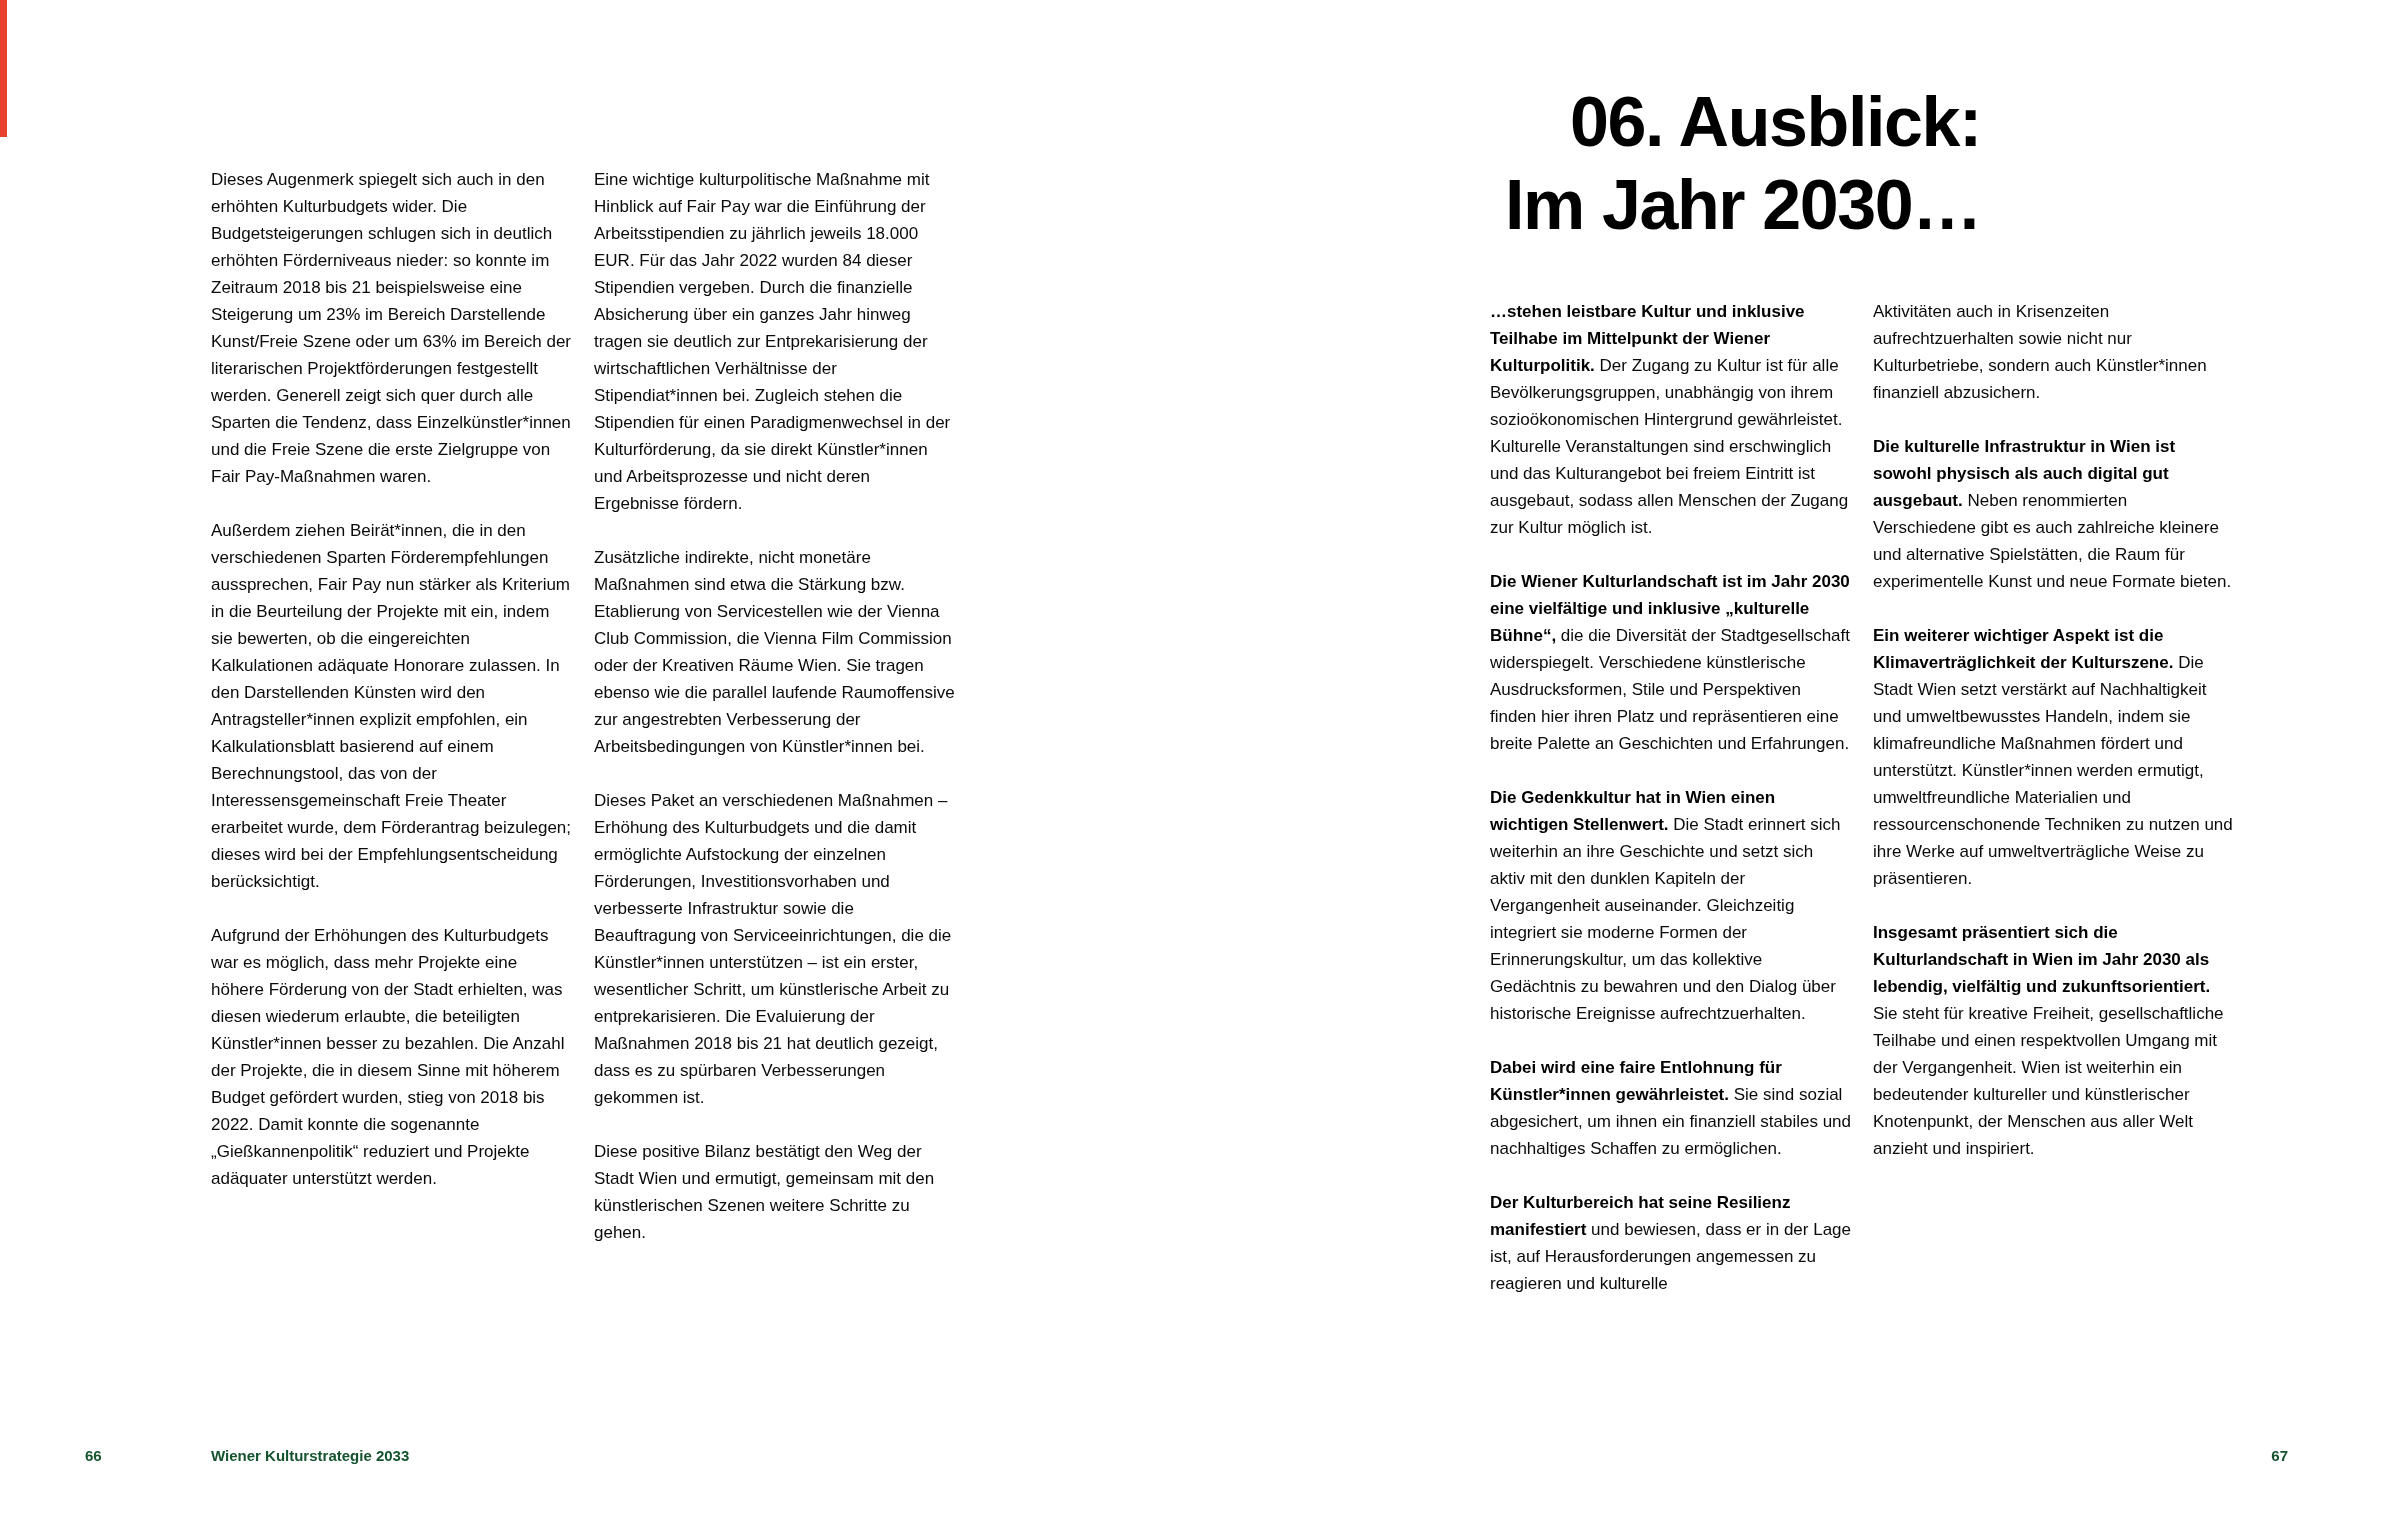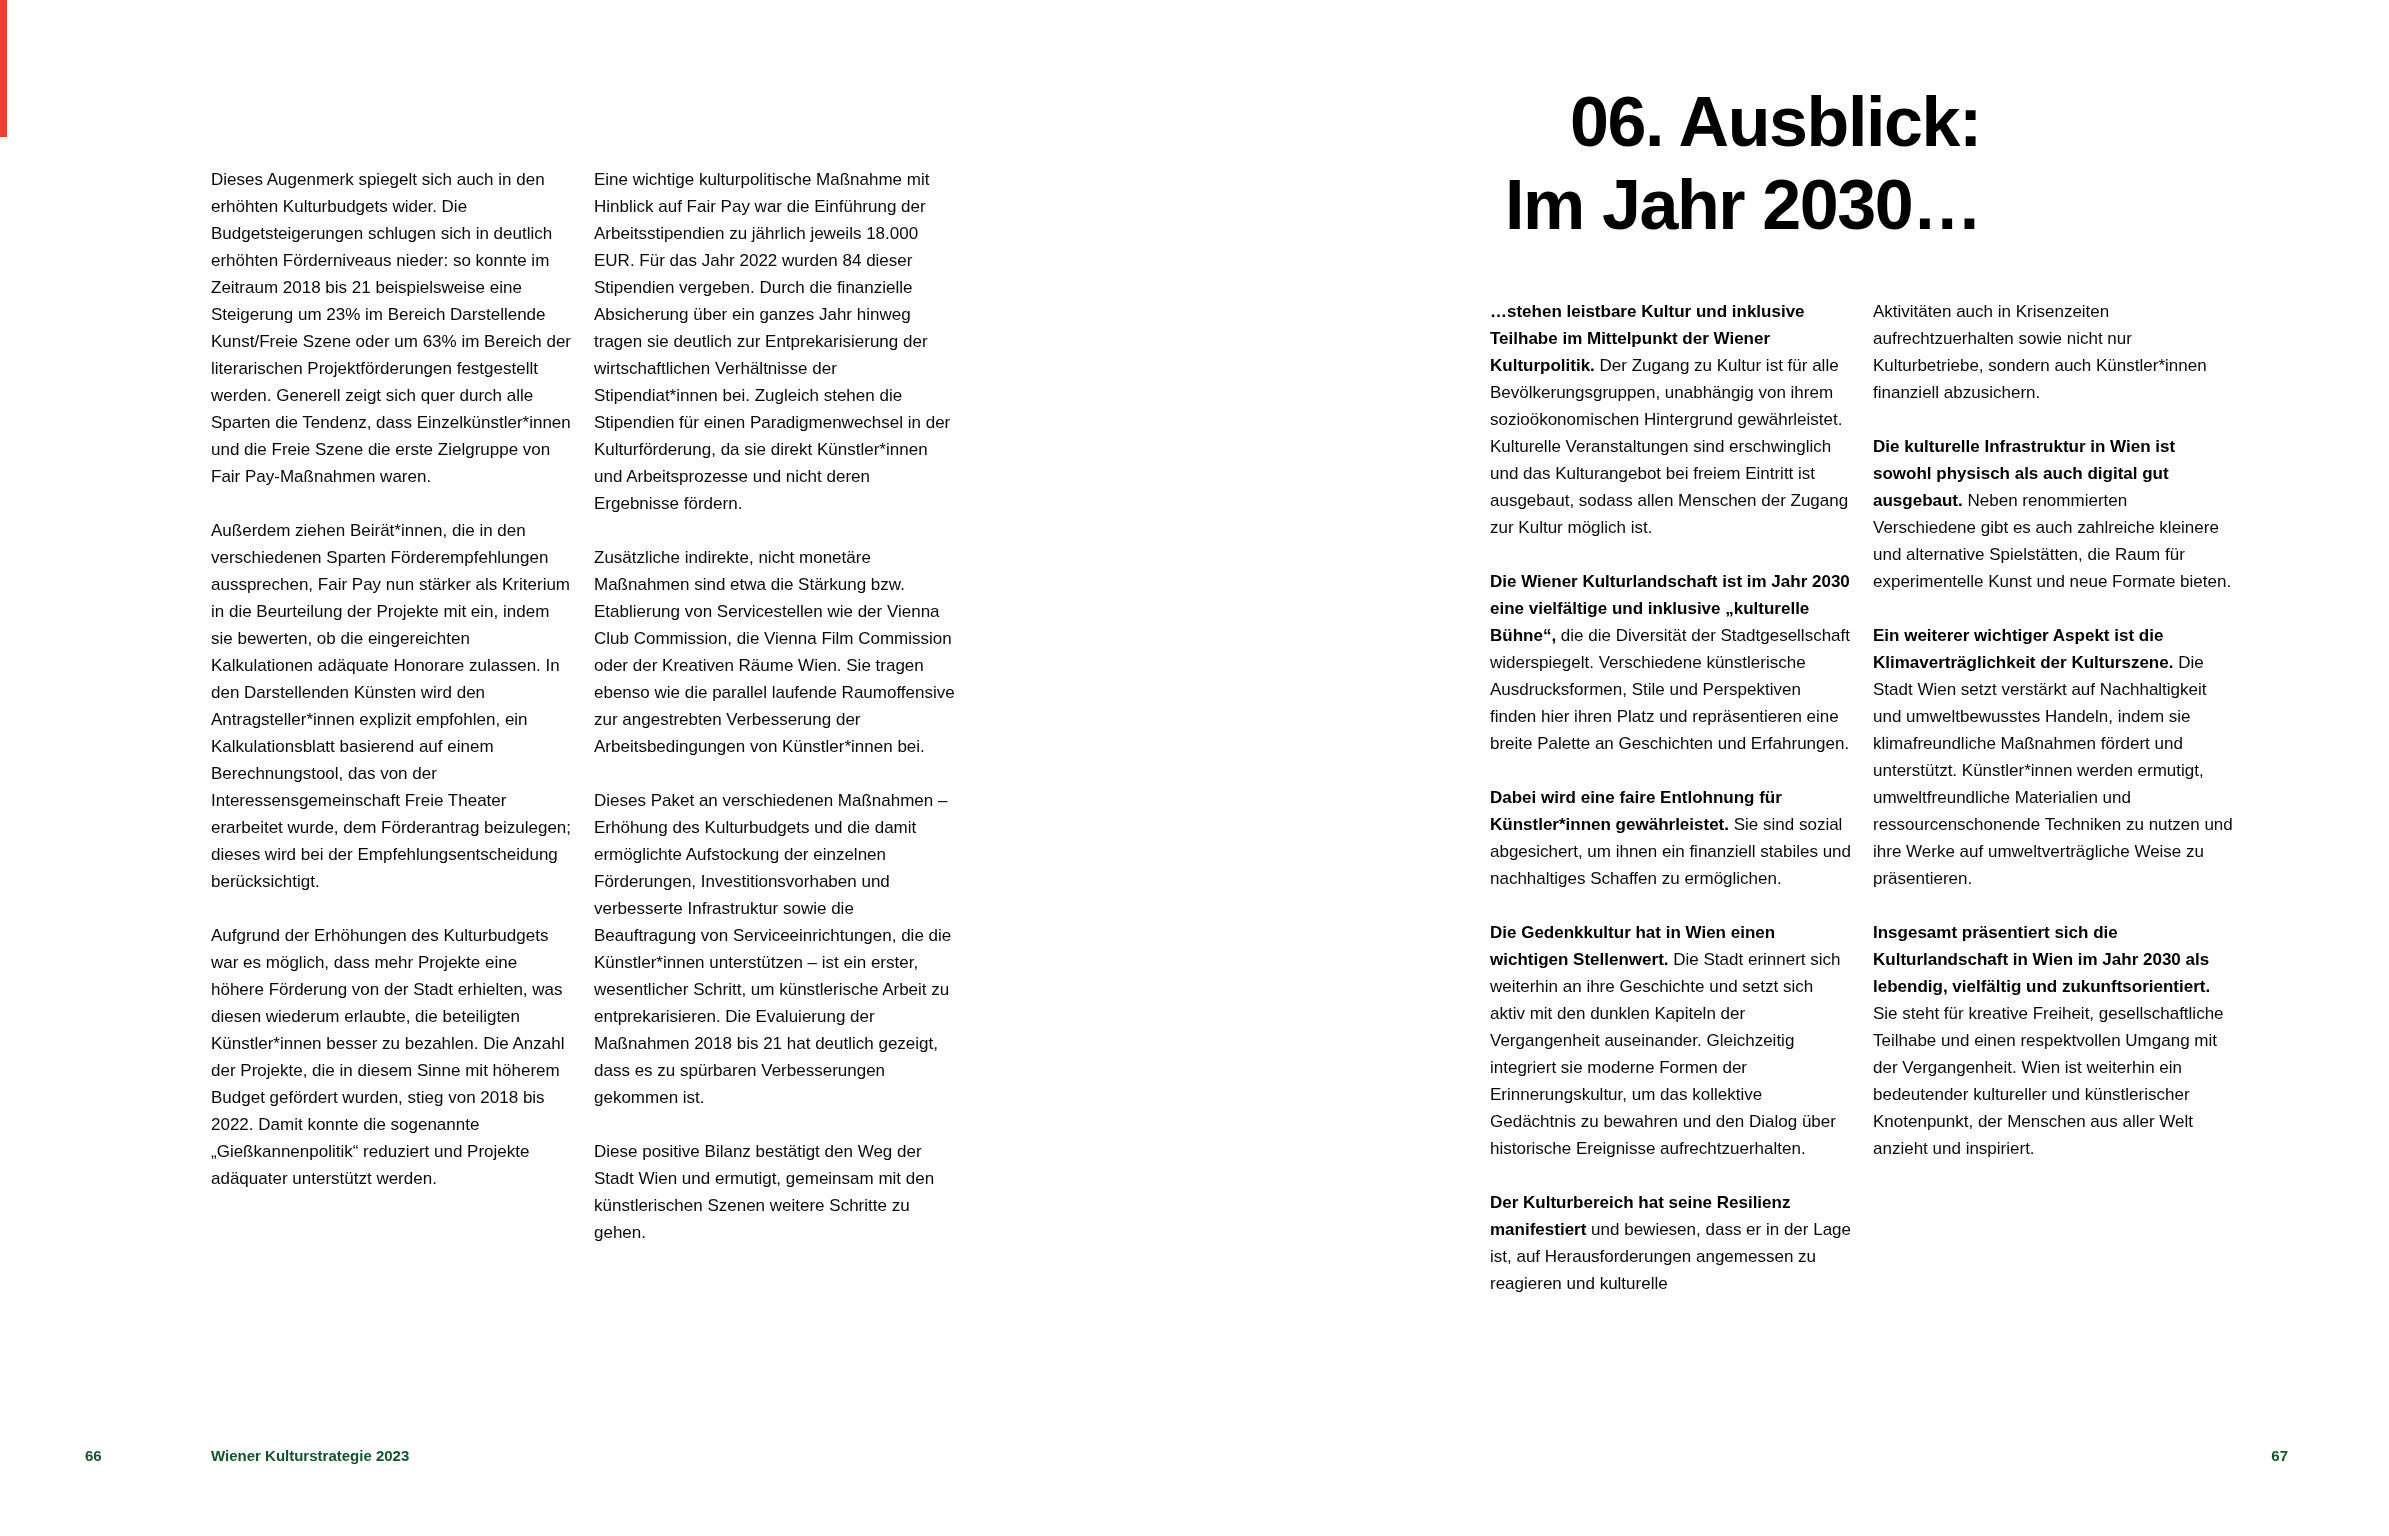--- a/index.html
+++ b/index.html
@@ -89,26 +89,26 @@
     <div class="col col-right-1">
       <p>
         <strong>…stehen leistbare Kultur und inklusive Teilhabe im Mittelpunkt der Wiener Kulturpolitik.</strong>
         <span>Der Zugang zu Kultur ist für alle Bevölkerungsgruppen, unabhängig von ihrem sozioökonomischen Hintergrund gewährleistet. Kulturelle Veranstaltungen sind erschwinglich und das Kulturangebot bei freiem Eintritt ist ausgebaut, sodass allen Menschen der Zugang zur Kultur möglich ist.</span>
       </p>
       <p>
         <strong>Die Wiener Kulturlandschaft ist im Jahr 2030 eine vielfältige und inklusive „kulturelle Bühne“,</strong>
         <span>die die Diversität der Stadtgesellschaft widerspiegelt. Verschiedene künstlerische Ausdrucksformen, Stile und Perspektiven finden hier ihren Platz und repräsentieren eine breite Palette an Geschichten und Erfahrungen.</span>
       </p>
       <p>
+        <strong>Die Gedenkkultur hat in Wien einen wichtigen Stellenwert.</strong>
+        <span>Die Stadt erinnert sich weiterhin an ihre Geschichte und setzt sich aktiv mit den dunklen Kapiteln der Vergangenheit auseinander. Gleichzeitig integriert sie moderne Formen der Erinnerungskultur, um das kollektive Gedächtnis zu bewahren und den Dialog über historische Ereignisse aufrechtzuerhalten.</span>
+      </p>
+      <p>
         <strong>Dabei wird eine faire Entlohnung für Künstler*innen gewährleistet.</strong>
         <span>Sie sind sozial abgesichert, um ihnen ein finanziell stabiles und nachhaltiges Schaffen zu ermöglichen.</span>
-      </p>
-      <p>
-        <strong>Die Gedenkkultur hat in Wien einen wichtigen Stellenwert.</strong>
-        <span>Die Stadt erinnert sich weiterhin an ihre Geschichte und setzt sich aktiv mit den dunklen Kapiteln der Vergangenheit auseinander. Gleichzeitig integriert sie moderne Formen der Erinnerungskultur, um das kollektive Gedächtnis zu bewahren und den Dialog über historische Ereignisse aufrechtzuerhalten.</span>
       </p>
       <p>
         <strong>Der Kulturbereich hat seine Resilienz manifestiert</strong>
         <span>und bewiesen, dass er in der Lage ist, auf Herausforderungen angemessen zu reagieren und kulturelle</span>
       </p>
     </div>
 
     <div class="col col-right-2">
       <p>
         <span>Aktivitäten auch in Krisenzeiten aufrechtzuerhalten sowie nicht nur Kulturbetriebe, sondern auch Künstler*innen finanziell abzusichern.</span>
@@ -123,18 +123,18 @@
       </p>
       <p>
         <strong>Insgesamt präsentiert sich die Kulturlandschaft in Wien im Jahr 2030 als lebendig, vielfältig und zukunftsorientiert.</strong>
         <span>Sie steht für kreative Freiheit, gesellschaftliche Teilhabe und einen respektvollen Umgang mit der Vergangenheit. Wien ist weiterhin ein bedeutender kultureller und künstlerischer Knotenpunkt, der Menschen aus aller Welt anzieht und inspiriert.</span>
       </p>
     </div>
   </section>
 
   <footer>
     <span class="footer-item page-number-left">66</span>
-    <span class="footer-item booklet-title">Wiener Kulturstrategie 2023</span>
+    <span class="footer-item booklet-title">Wiener Kulturstrategie 2033</span>
     <span class="footer-item page-number-right">67</span>
   </footer>
 
 </div>
 
 
 </body></html>

